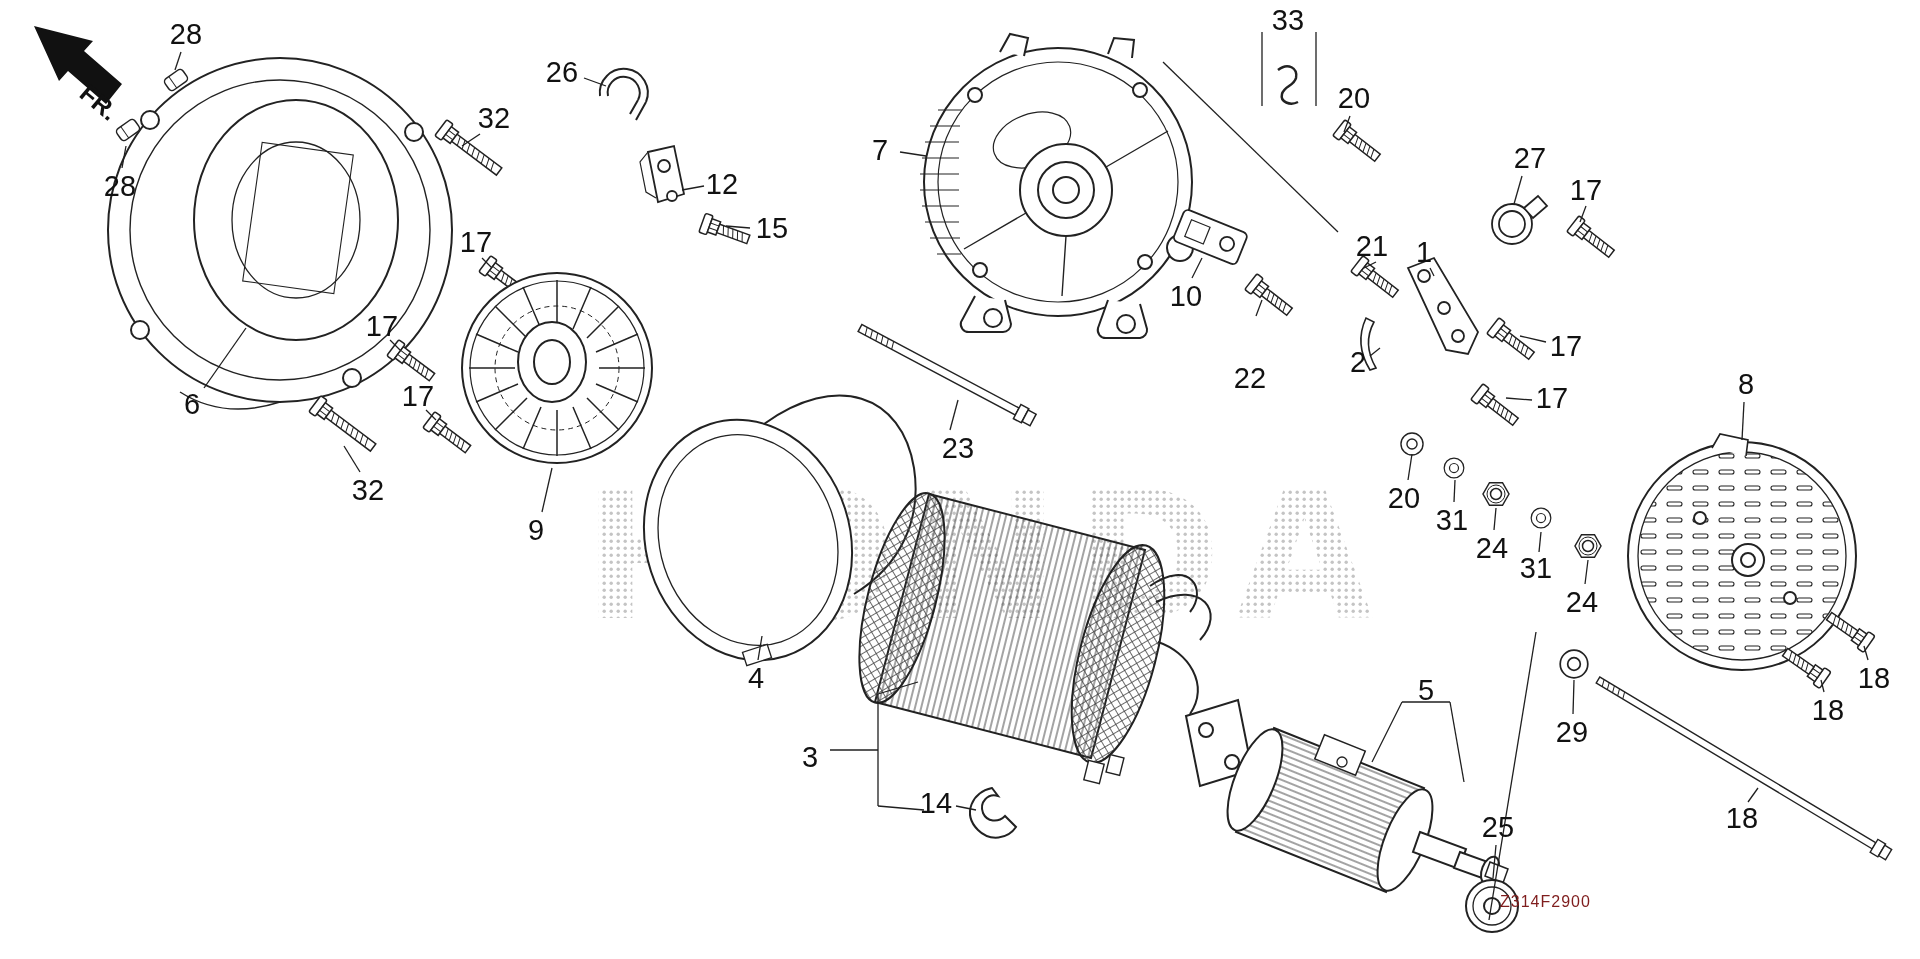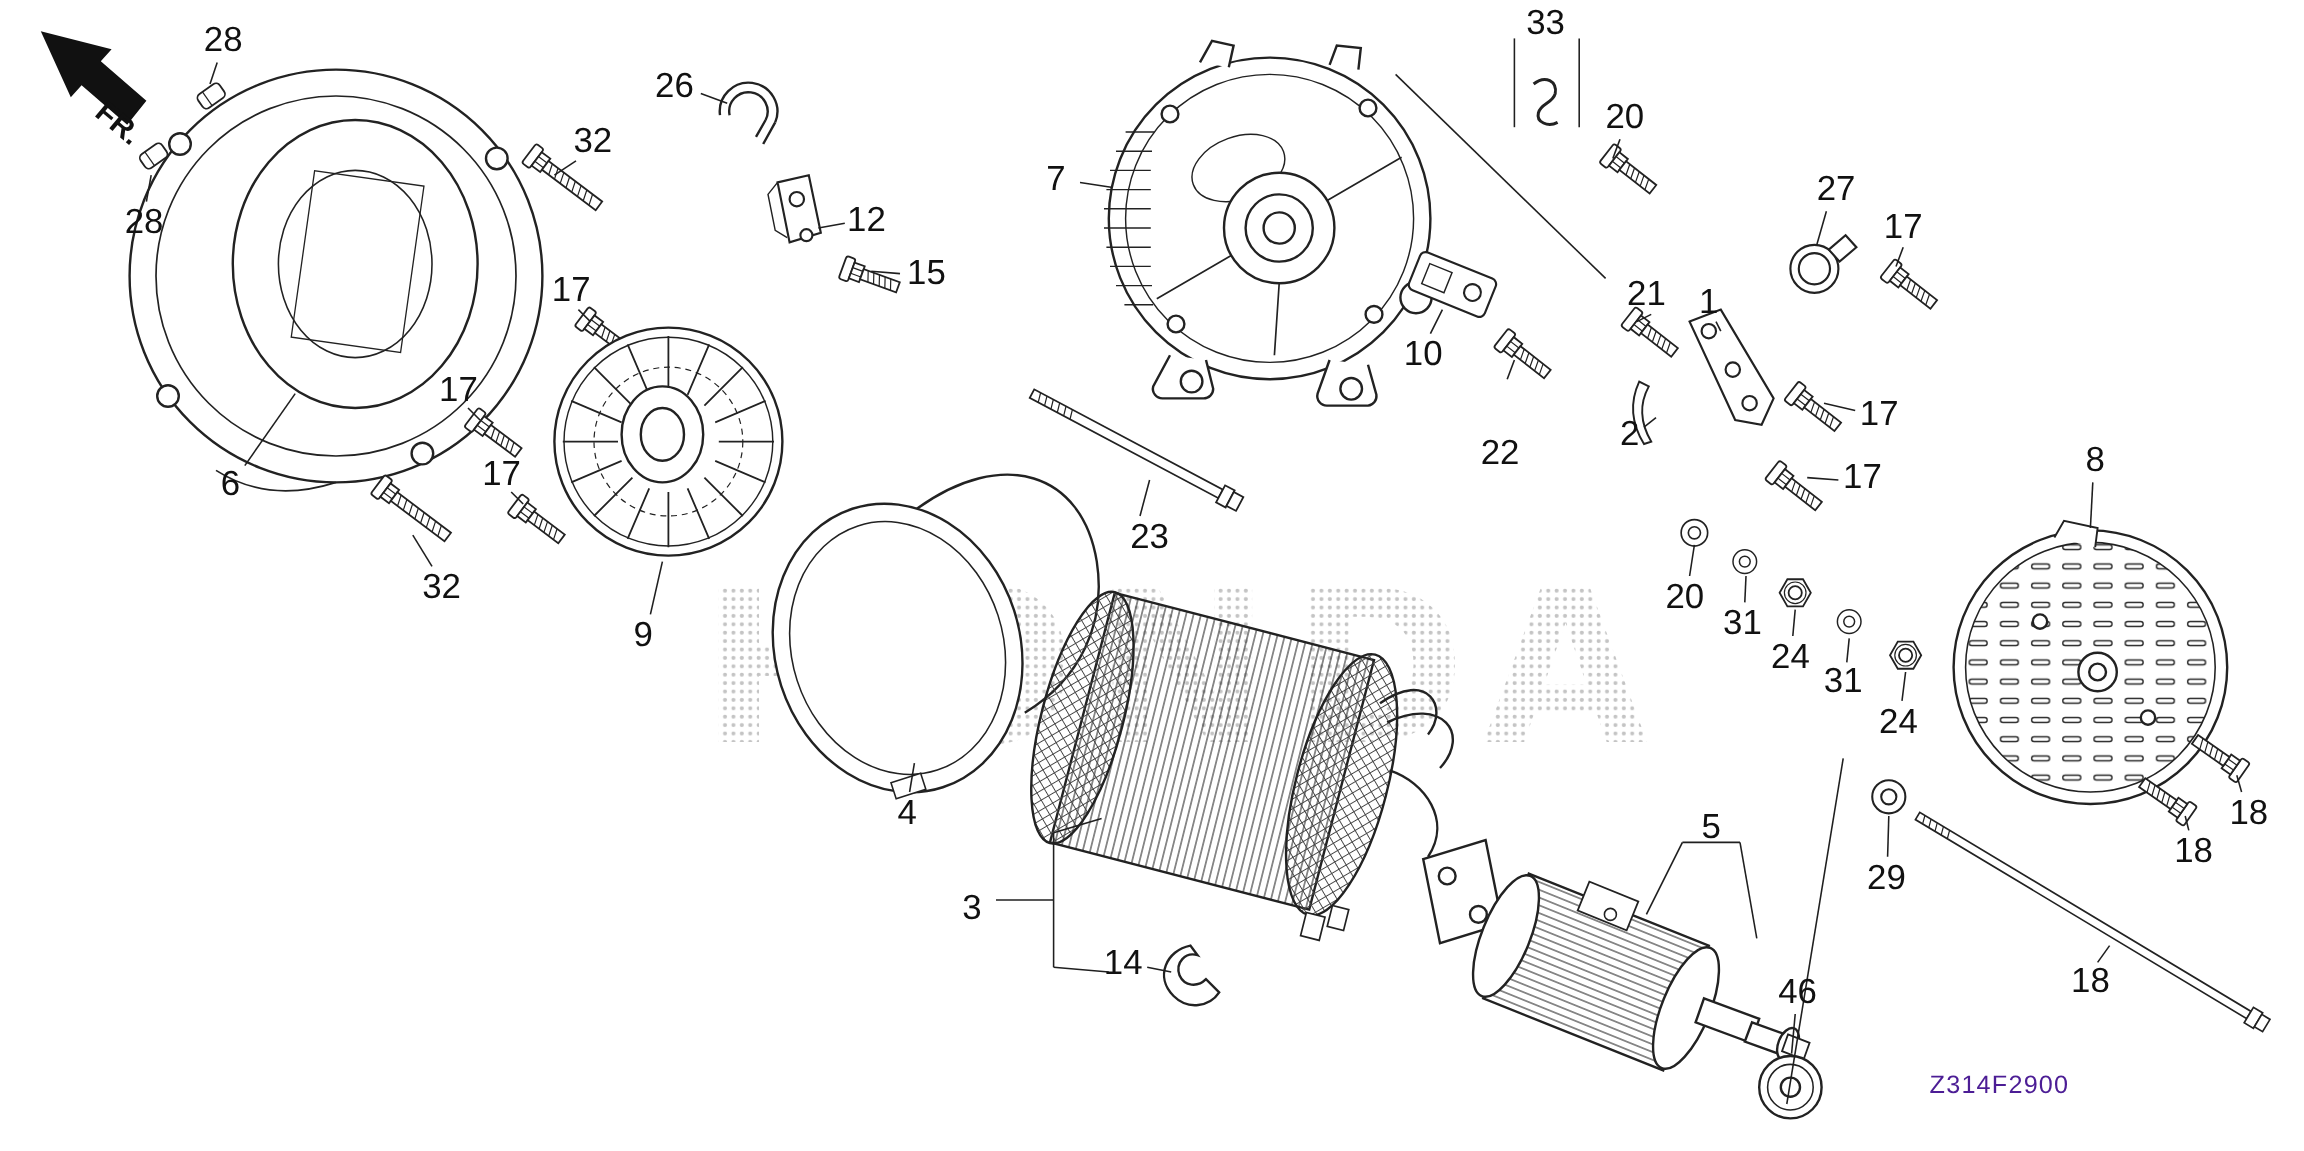--- a/index.html
+++ b/index.html
@@ -2,21 +2,21 @@
 <html><head>
 <meta charset="utf-8">
 <style>
   html,body{margin:0;padding:0;background:#ffffff;}
   #canvas{position:relative;width:1920px;height:959px;background:#fff;overflow:hidden;
           font-family:"Liberation Sans",sans-serif;}
   #art{position:absolute;left:0;top:0;width:1920px;height:959px;}
   #callout-layer{position:absolute;left:0;top:0;width:1920px;height:786px;pointer-events:none;}
   .callout{position:absolute;transform:translate(-50%,-50%);font-size:29px;color:#111;
            font-family:"Liberation Sans",sans-serif;white-space:nowrap;}
-  #diagram-code{position:absolute;left:1608px;top:893px;font-size:21px;color:#4c1d95;letter-spacing:1px;}
+  #diagram-code{position:absolute;left:1500px;top:893px;font-size:16px;color:#7f1d1d;letter-spacing:1px;}
   svg text{user-select:none;}
 </style>
 </head>
 <body>
 
 <div id="canvas">
 
 <svg id="art" viewBox="0 0 1920 959" xmlns="http://www.w3.org/2000/svg">
   <defs>
     <pattern id="dotpat" width="7" height="7" patternUnits="userSpaceOnUse">
@@ -382,19 +382,19 @@
       <div class="callout" style="left: 1404px; top: 498px;">20</div>
       <div class="callout" style="left: 1452px; top: 520px;">31</div>
       <div class="callout" style="left: 1492px; top: 548px;">24</div>
       <div class="callout" style="left: 1536px; top: 568px;">31</div>
       <div class="callout" style="left: 1582px; top: 602px;">24</div>
       <div class="callout" style="left: 1746px; top: 384px;">8</div>
       <div class="callout" style="left: 1874px; top: 678px;">18</div>
       <div class="callout" style="left: 1828px; top: 710px;">18</div>
       <div class="callout" style="left: 1572px; top: 732px;">29</div>
       <div class="callout" style="left: 1426px; top: 690px;">5</div>
-      <div class="callout" style="left: 1498px; top: 827px;">46</div>
+      <div class="callout" style="left: 1498px; top: 827px;">25</div>
       <div class="callout" style="left: 1742px; top: 818px;">18</div>
     </div>
 
 <div id="diagram-code">Z314F2900</div>
 
 </div>
 
 </body></html>

